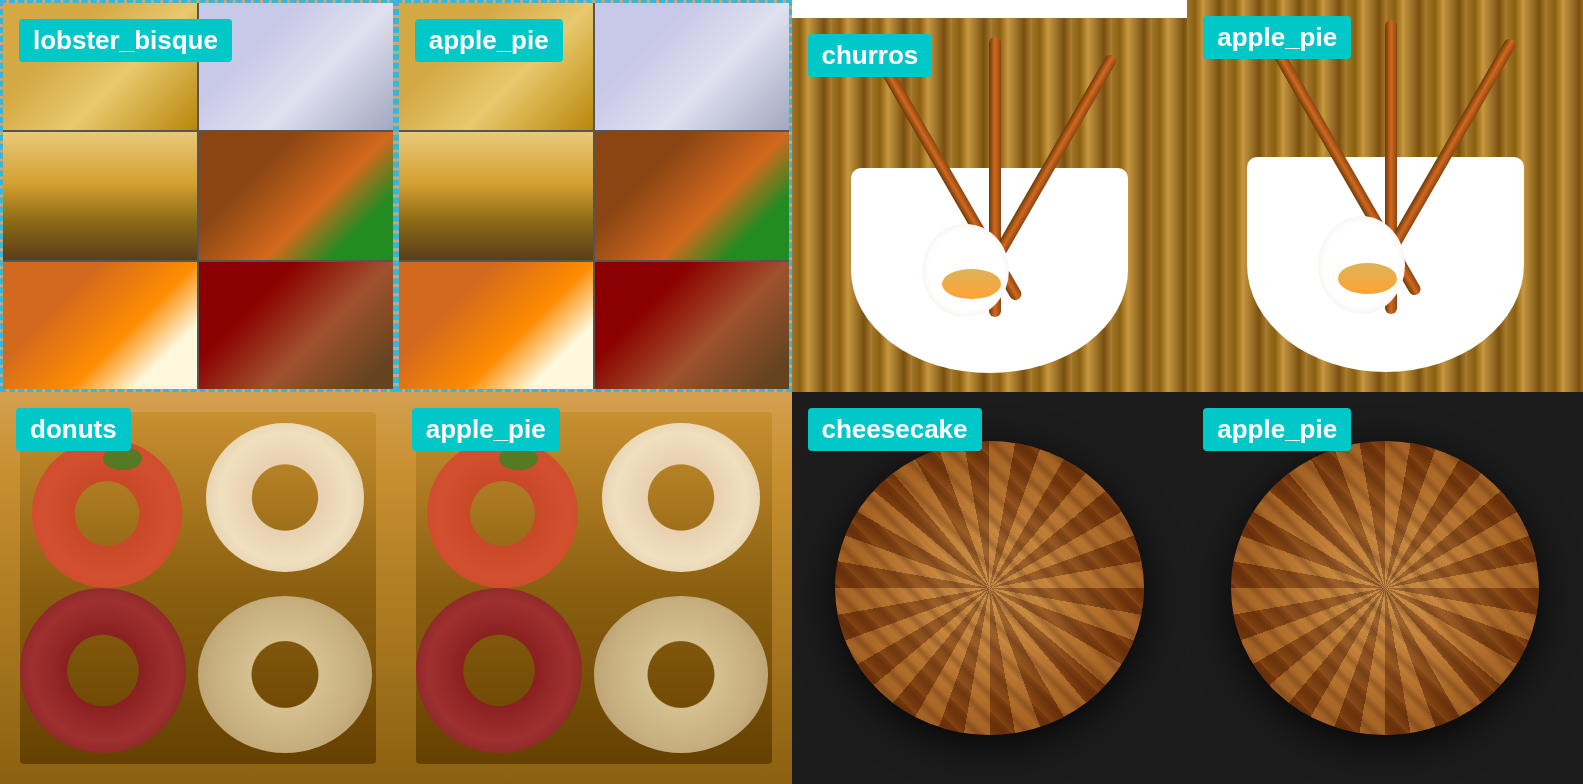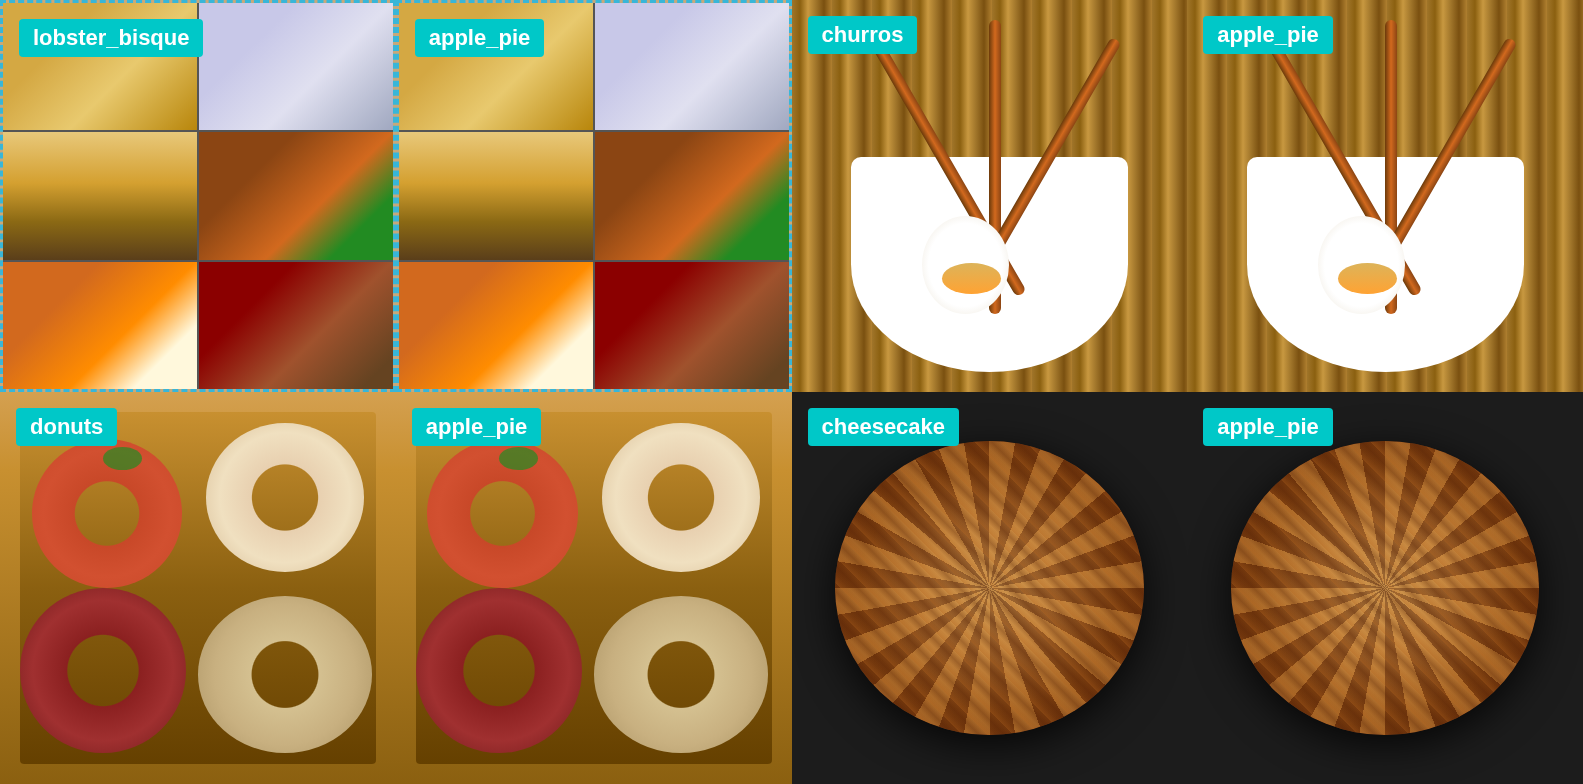--- a/index.html
+++ b/index.html
@@ -19,32 +19,32 @@
       background: #888;
     }
     .label {
       position: absolute;
       top: 16px;
       left: 16px;
       background: #00c8c8;
       color: #fff;
       font-family: Arial, sans-serif;
       font-weight: bold;
-      font-size: 22px;
+      font-size: 26px;
       padding: 6px 14px;
       border-radius: 4px;
       z-index: 10;
       white-space: nowrap;
     }
 
     
     
     .cell-1 { background: #c8a87a; border: 3px dashed #38b6d8; }
     .cell-2 { background: #c8a87a; border: 3px dashed #38b6d8; }
-    .cell-3 { background: #6d28d9; }
+    .cell-3 { background: #6d28d9; margin-top: 18px; }
     .cell-4 { background: #8b6914; }
     .cell-5 { background: #4a2c0a; }
     .cell-6 { background: #4a2c0a; }
     .cell-7 { background: #a16207; }
     .cell-8 { background: #2a2a2a; }
 
     
     .collage {
       display: grid;
       grid-template-columns: 1fr 1fr;

